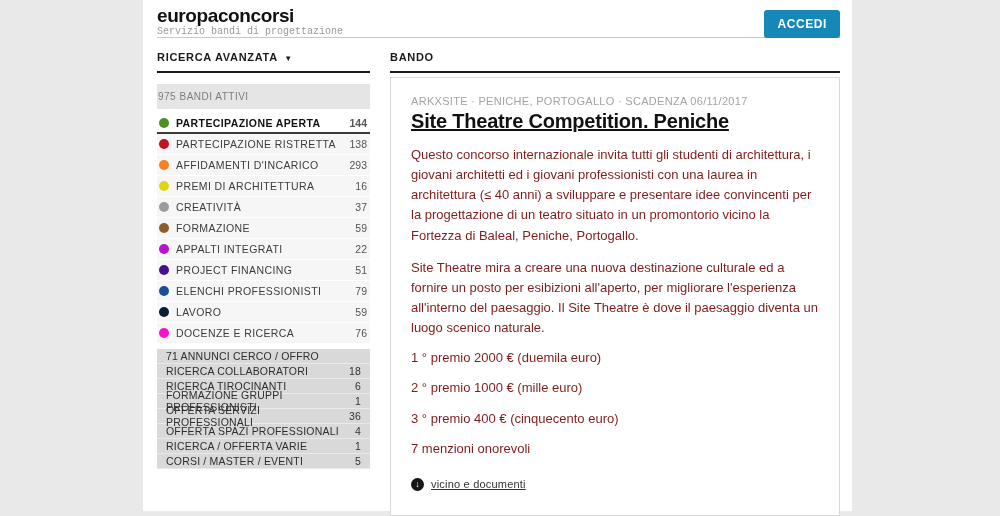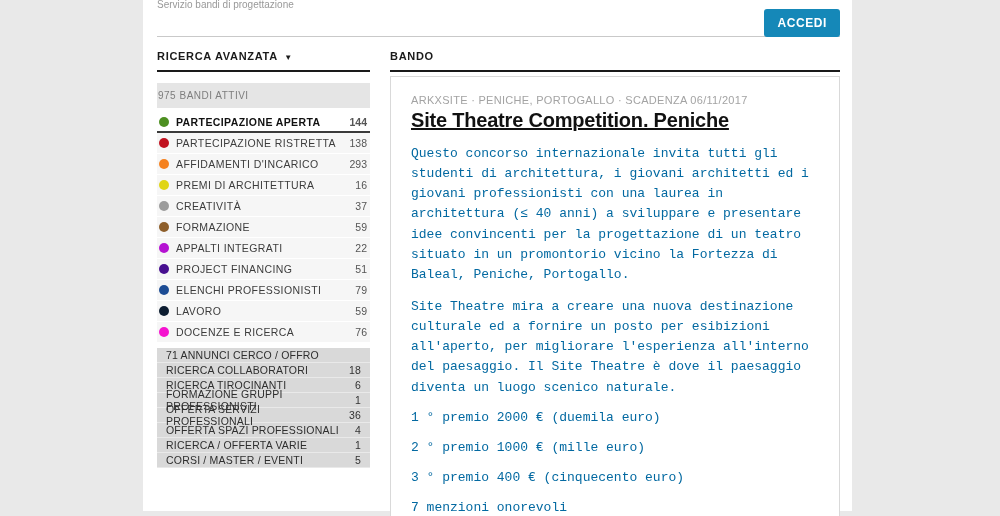--- a/index.html
+++ b/index.html
@@ -20,21 +20,21 @@
     height:38px;
     margin:0 12px 0 14px;
     border-bottom:1px solid #c9c9c9;
     position:relative;
   }
   .logo {
     font-size:19px; font-weight:bold; color:#111;
     letter-spacing:-0.4px; padding-top:5px; display:inline-block;
     cursor:pointer;
   }
-  .tagline { font-size:10px; color:#999; margin-top:-1px; }
+  .tagline { font-size:10px; color:#999; margin-top:-1px;font-family:Liberation Mono, monospace; }
   .accedi-btn {
     position:absolute; right:0; top:10px;
     background:#1588b8; color:#fff; border:none;
     font-family:"Liberation Sans",sans-serif;
     font-size:12px; font-weight:bold; letter-spacing:0.6px;
     padding:7px 13px; border-radius:3px; cursor:pointer;
   }
   
   .body-row { display:flex; padding:0 12px 0 14px; }
   aside.sidebar { width:213px; flex:none; }
@@ -89,22 +89,22 @@
     padding:17px 20px 24px;
     background:#fff;
   }
   .meta {
     font-size:11px; color:#a3a3a3; letter-spacing:0.3px;
   }
   .card h2 {
     font-size:20px; color:#111; margin:3px 0 4px; letter-spacing:-0.2px;text-decoration:underline;
   }
   .serif {
-    font-family:Liberation Mono, monospace;
-    font-size:13px; line-height:1.55; color:#0369a1;
+    font-family:Liberation Sans, sans-serif;
+    font-size:13px; line-height:1.55; color:#7f1d1d;
     margin-top:12px;
   }
   .prize-list .serif { margin-top:10px; }
   .doc-link-row { margin-top:19px; display:flex; align-items:center; }
   .circle-icon {
     width:13px; height:13px; border-radius:50%;
     background:#151515; color:#fff;
     display:flex; align-items:center; justify-content:center;
     font-size:9px; line-height:1; flex:none;
   }
@@ -113,20 +113,21 @@
     text-decoration:underline; letter-spacing:0.2px; cursor:pointer;
   }
 </style>
 </head>
 <body>
 
 <div class="container">
 
   <header>
     <div>
+      <span class="logo">europaconcorsi</span>
       <div class="tagline">Servizio bandi di progettazione</div>
     </div>
     <button class="accedi-btn">ACCEDI</button>
   </header>
 
   <div class="body-row">
 
     <aside class="sidebar">
       <div class="col-head">
         <span>RICERCA AVANZATA</span>

